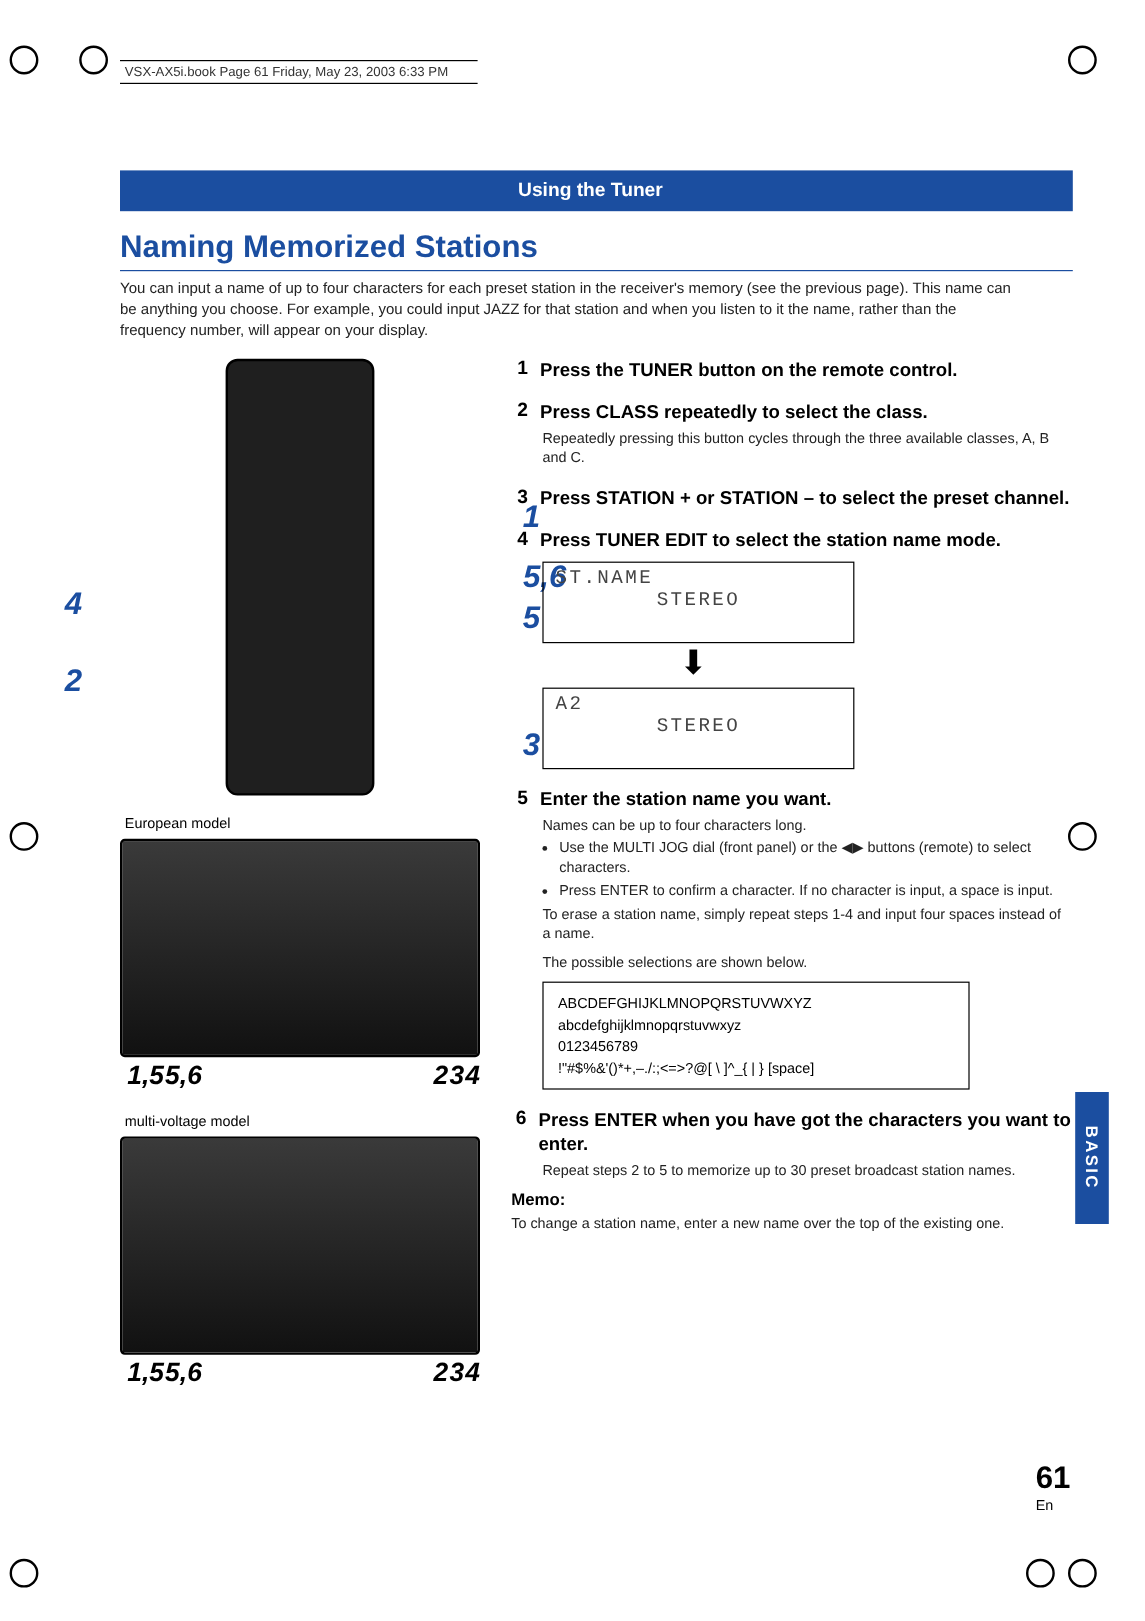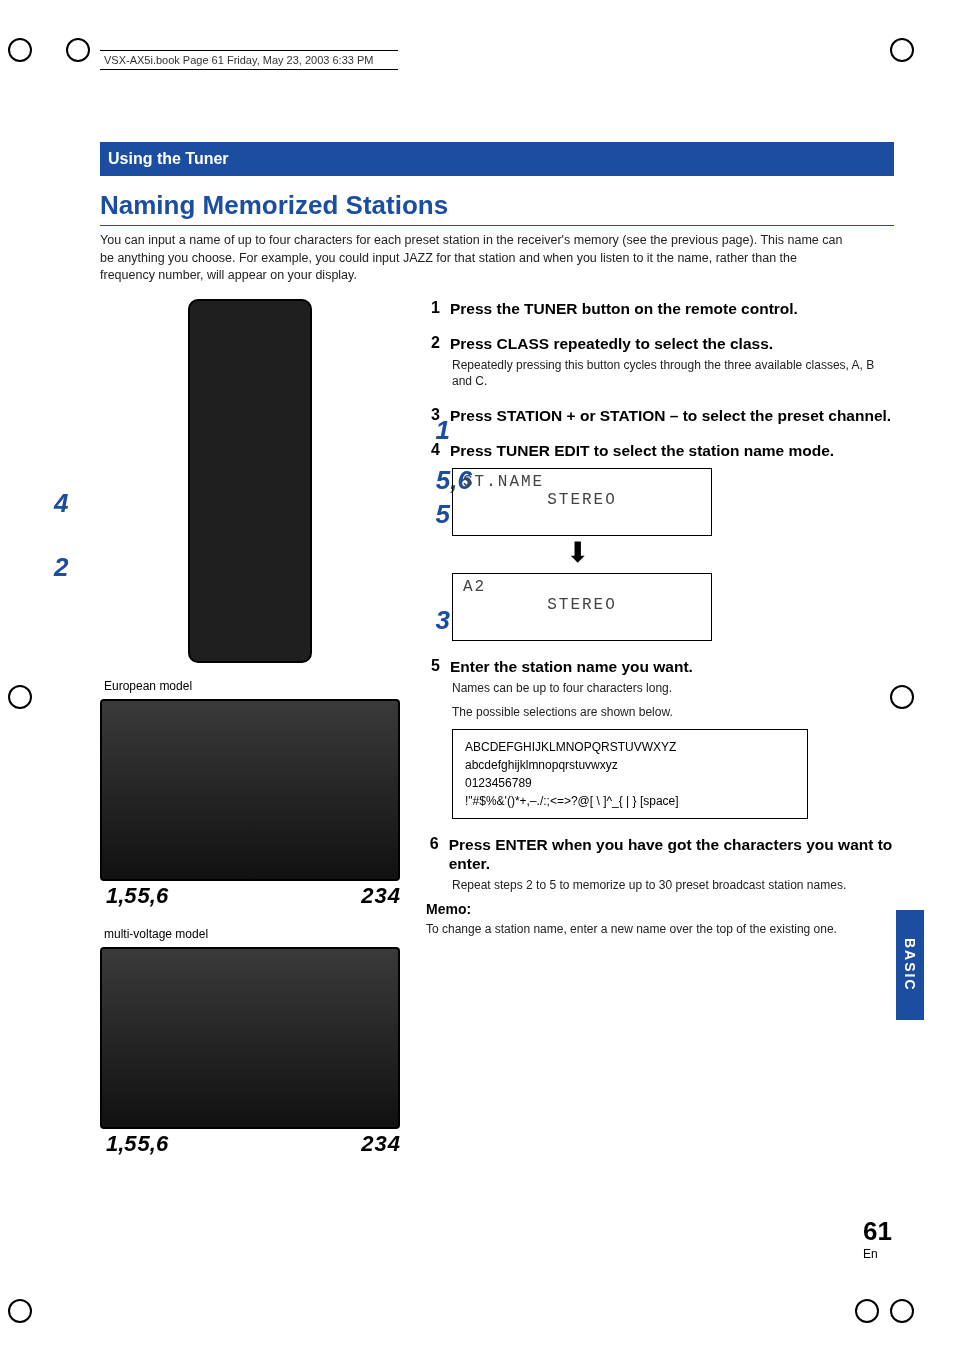--- a/index.html
+++ b/index.html
@@ -40,21 +40,21 @@
     border-bottom: 1px solid #000;
     border-top: 1px solid #000;
     padding: 3px 4px;
     margin-bottom: 72px;
     width: 290px;
   }
 
   .chapter-bar {
     background: #1b4ea0;
     color: #fff;
-    text-align: left;
+    text-align: center;
     font-weight: bold;
     font-size: 16px;
     padding: 8px 18px 8px 8px;
     margin-bottom: 14px;
   }
 
   h1.title {
     color: #1b4ea0;
     font-size: 26px;
     font-weight: bold;
@@ -332,20 +332,27 @@
         </div>
       </div>
 
       <div class="step">
         <div class="step-head">
           <div class="step-num">5</div>
           <div class="step-title">Enter the station name you want.</div>
         </div>
         <div class="step-body">
           <span>Names can be up to four characters long.</span>
+          <ul>
+            <li>
+              <span>Use the MULTI JOG dial (front panel) or the </span><span class="lr-icon">◀▶</span><span> buttons (remote) to select characters.</span>
+            </li>
+            <li>Press ENTER to confirm a character. If no character is input, a space is input.</li>
+          </ul>
+          <div>To erase a station name, simply repeat steps 1-4 and input four spaces instead of a name.</div>
           <div style="margin-top:8px">The possible selections are shown below.</div>
         </div>
         <div class="charset-box">
           <div>ABCDEFGHIJKLMNOPQRSTUVWXYZ</div>
           <div>abcdefghijklmnopqrstuvwxyz</div>
           <div>0123456789</div>
           <div>!"#$%&amp;'()*+,–./:;&lt;=&gt;?@[ \ ]^_{ | } [space]</div>
         </div>
       </div>
 

